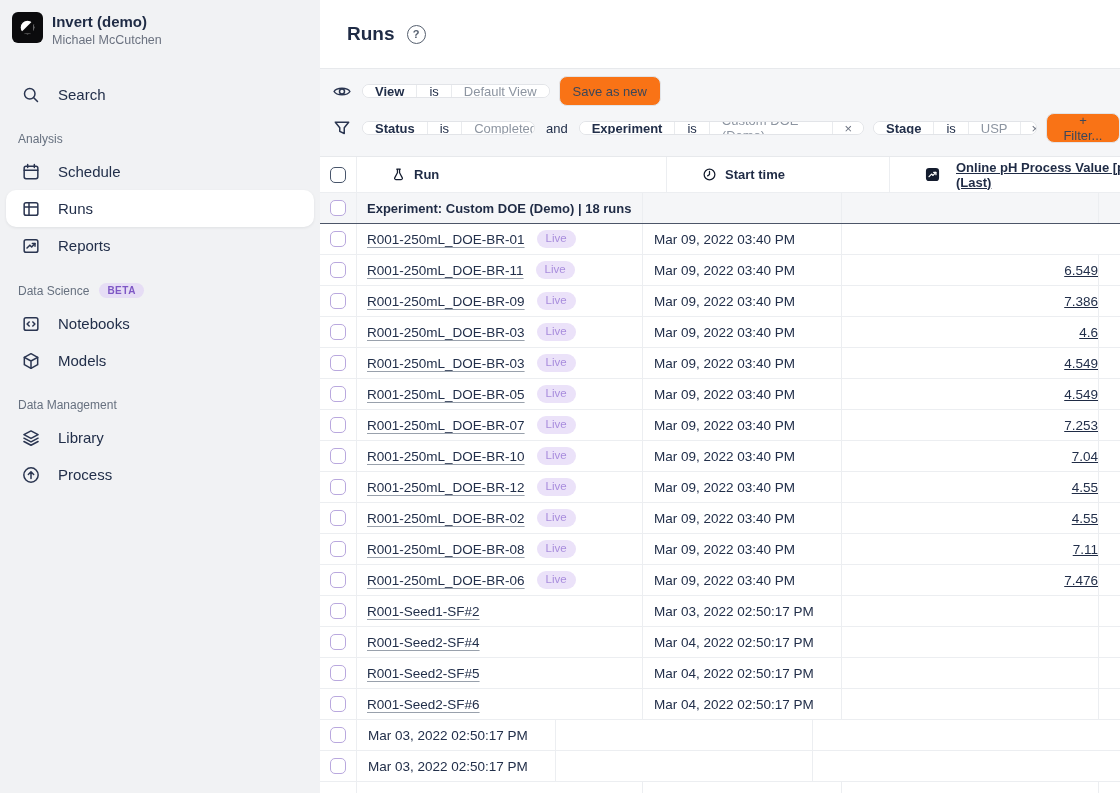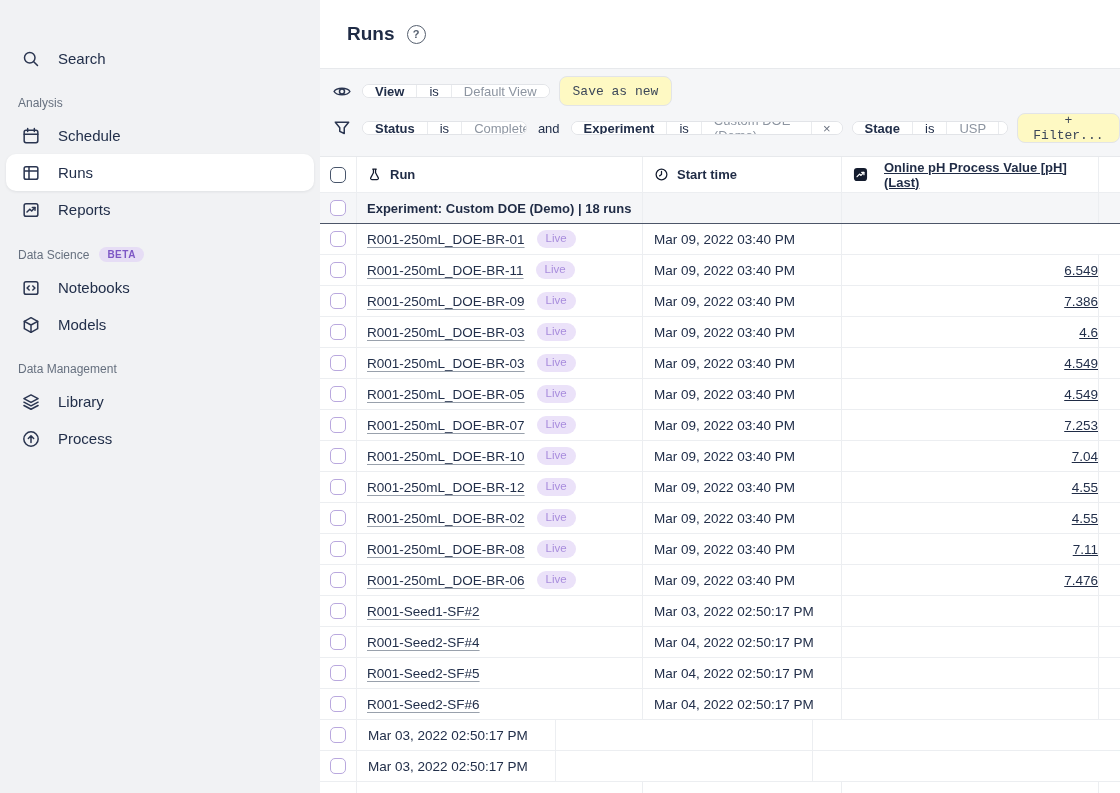--- a/index.html
+++ b/index.html
@@ -68,37 +68,37 @@
   .pill .seg {
     display: flex; align-items: center; padding: 0 12px; font-size: 13px;
     border-left: 1px solid #e9ebee; cursor: pointer; background: #fff;
   }
   .pill .seg:first-child { border-left: none; }
   .seg.field { font-weight: 700; color: #222f4a; }
   .seg.op { color: #222f4a; }
   .seg.value { color: #8d95a1; }
   .seg.remove { color: #6b7280; font-size: 13px; padding: 0 11px; }
   .btn {
-    height: 30px; background: #fef9c3; border: 1px solid #e2e4e8; border-radius: 8px;
+    height: 30px; background: #f97316; border: 1px solid #e2e4e8; border-radius: 8px;
     display: flex; align-items: center; padding: 0 13px;
-    font-size: 13px; color: #3c4759; cursor: pointer; font-family: Liberation Mono, monospace;
+    font-size: 13px; color: #3c4759; cursor: pointer;
   }
   .conj { font-size: 13px; color: #222f4a; padding: 0 2px; }
 
   
   .table-wrap { background: #fff; flex: 1; overflow: hidden; border-top: 1px solid #e7e9ec; }
   .trow { display: flex; border-bottom: 1px solid #eceef1; }
   .cell { border-right: 1px solid #eceef1; display: flex; align-items: center; }
   .c-check { width: 37px; min-width: 37px; justify-content: center; }
   .c-run   { width: 286px; min-width: 286px; padding-left: 10px; }
   .c-time  { width: 199px; min-width: 199px; padding-left: 11px; }
   .c-val   { width: 257px; min-width: 257px; justify-content: flex-end; padding-right: 0; text-decoration: underline; }
   .c-extra { width: 21px; min-width: 21px; border-right: none; }
 
-  .thead { height: 36px; }
+  .thead { height: 36px; gap: 24px; }
   .thead .cell { font-size: 13px; font-weight: 700; color: #1f2b45; gap: 8px; }
   .thead .hicon { display: flex; color: #141c2e; }
 
   .group-row { height: 31px; background: #f5f6f8; border-bottom: 1px solid #4c5568; }
   .group-row .cell { font-size: 13px; font-weight: 700; color: #1f2b45; background: #f5f6f8; }
 
   .data-row { height: 31px; }
   .run-link {
     font-size: 13.5px; color: #222f4a; text-decoration: underline;
     text-decoration-color: #99a1ac; text-underline-offset: 3px; cursor: pointer;
@@ -114,20 +114,34 @@
     border: 1.5px solid #b9a8de; cursor: pointer;
   }
   .checkbox.dark { border-color: #48556b; }
 
   .bottom-partial { height: 20px; border-bottom: none; }
 </style>
 </head>
 <body>
 
 <div class="sidebar">
+  <div class="ws-row">
+    <div class="ws-logo">
+      <svg width="21" height="21" viewBox="0 0 24 24">
+        <circle cx="12" cy="12" r="8.5" fill="#fff"></circle>
+        <path d="M5 19 L19 5 L19 19 Z" fill="#0b0b0d"></path>
+        <path d="M4.5 19.5 L19.5 4.5" stroke="#0b0b0d" stroke-width="2.6"></path>
+        <circle cx="12" cy="12" r="8.5" fill="none" stroke="#0b0b0d" stroke-width="1.4"></circle>
+      </svg>
+    </div>
+    <div class="ws-text">
+      <div class="ws-name">Invert (demo)</div>
+      <div class="ws-user">Michael McCutchen</div>
+    </div>
+  </div>
 
   <div class="side-item side-search">
     <span class="sicon">
       <svg width="20" height="20" viewBox="0 0 24 24" fill="none" stroke="currentColor" stroke-width="1.8" stroke-linecap="round">
         <circle cx="10.5" cy="10.5" r="6.3"></circle>
           <path d="M15.3 15.3 L19.8 19.8"></path>
       </svg>
     </span>
     <span>Search</span>
   </div>

